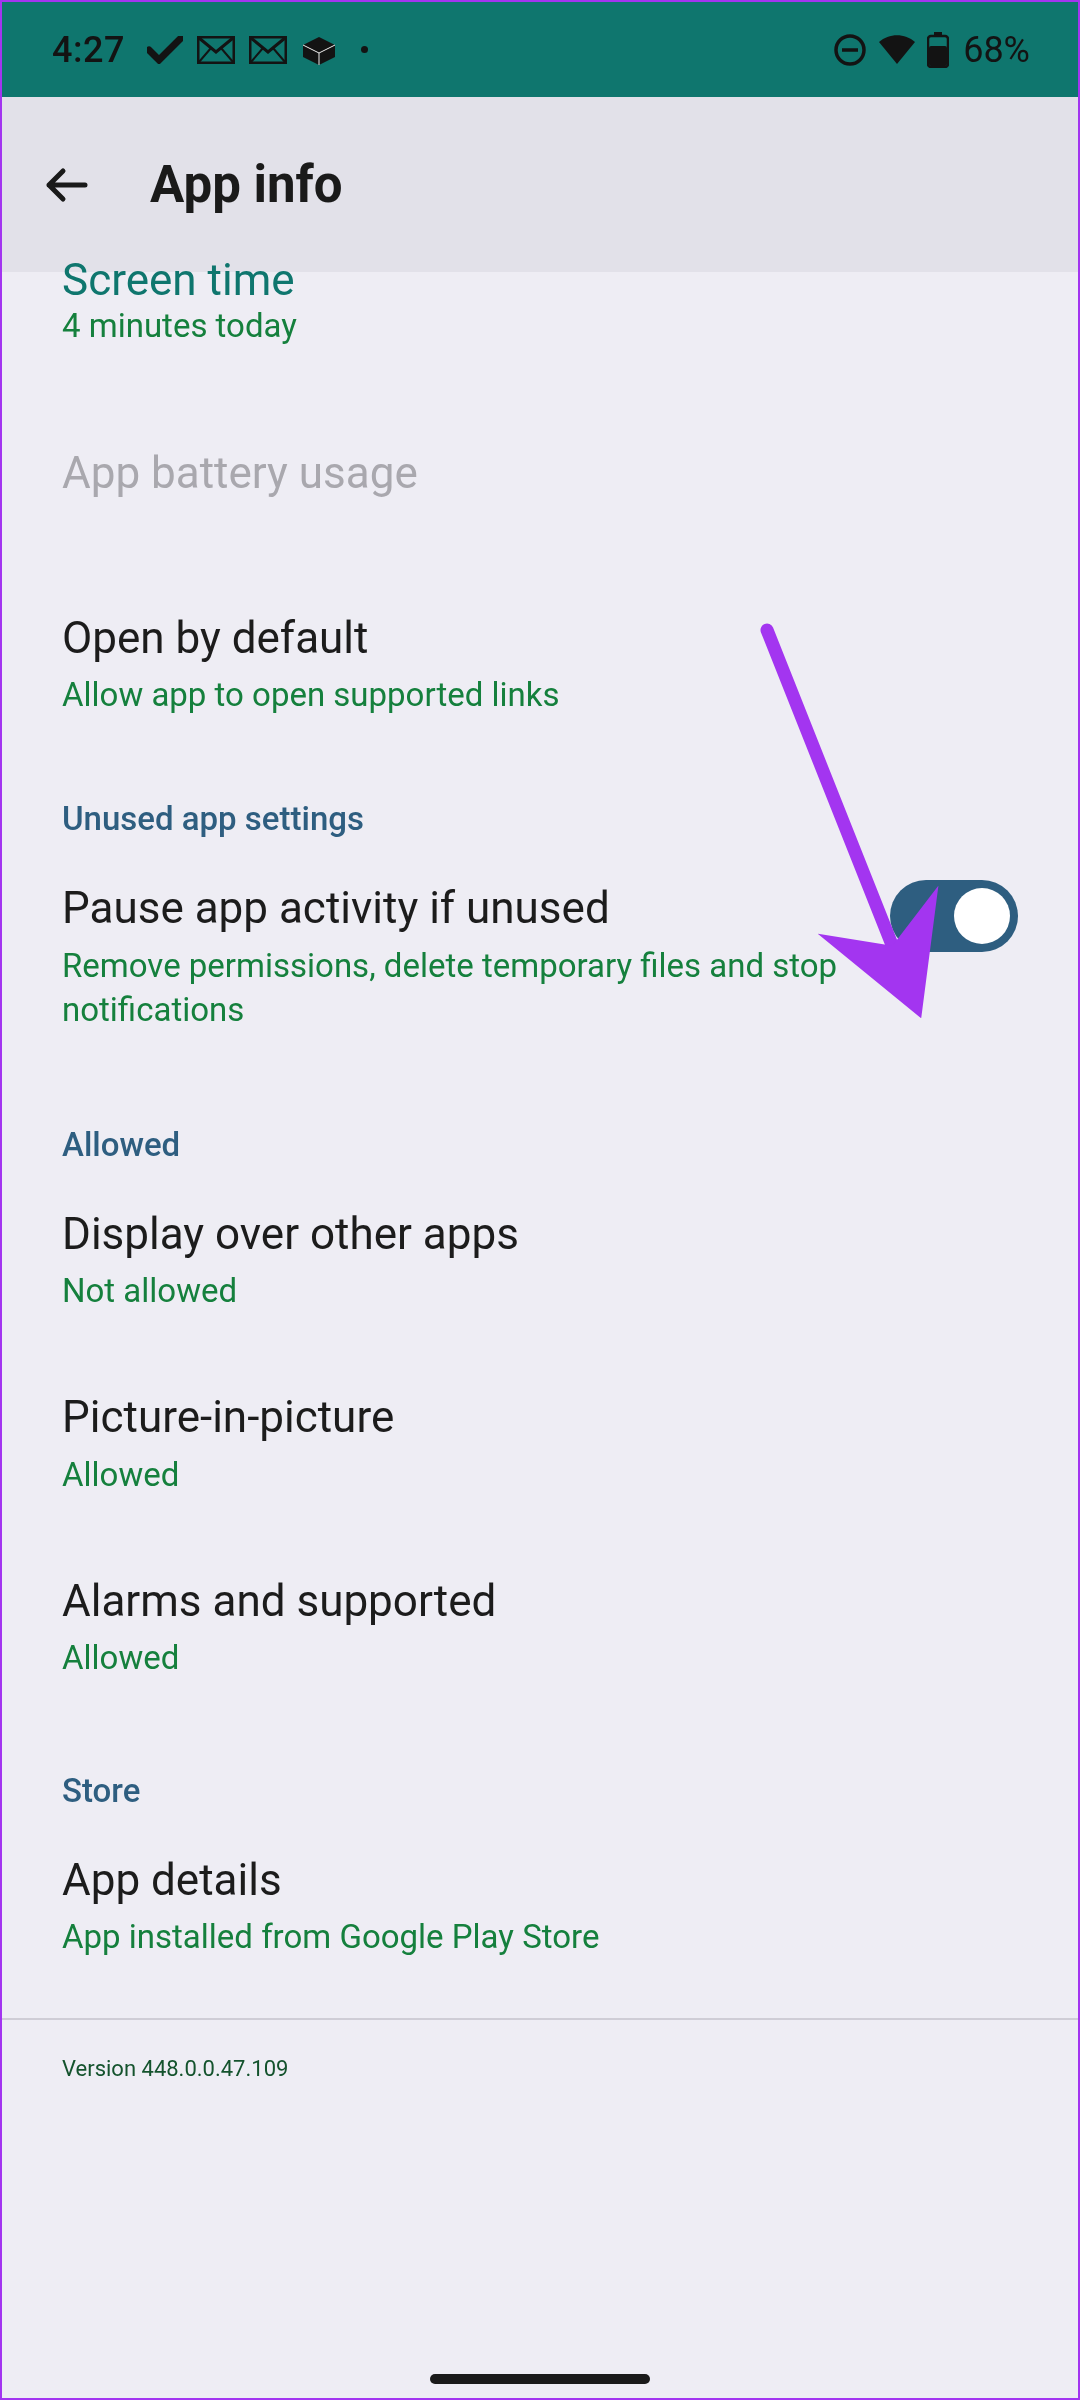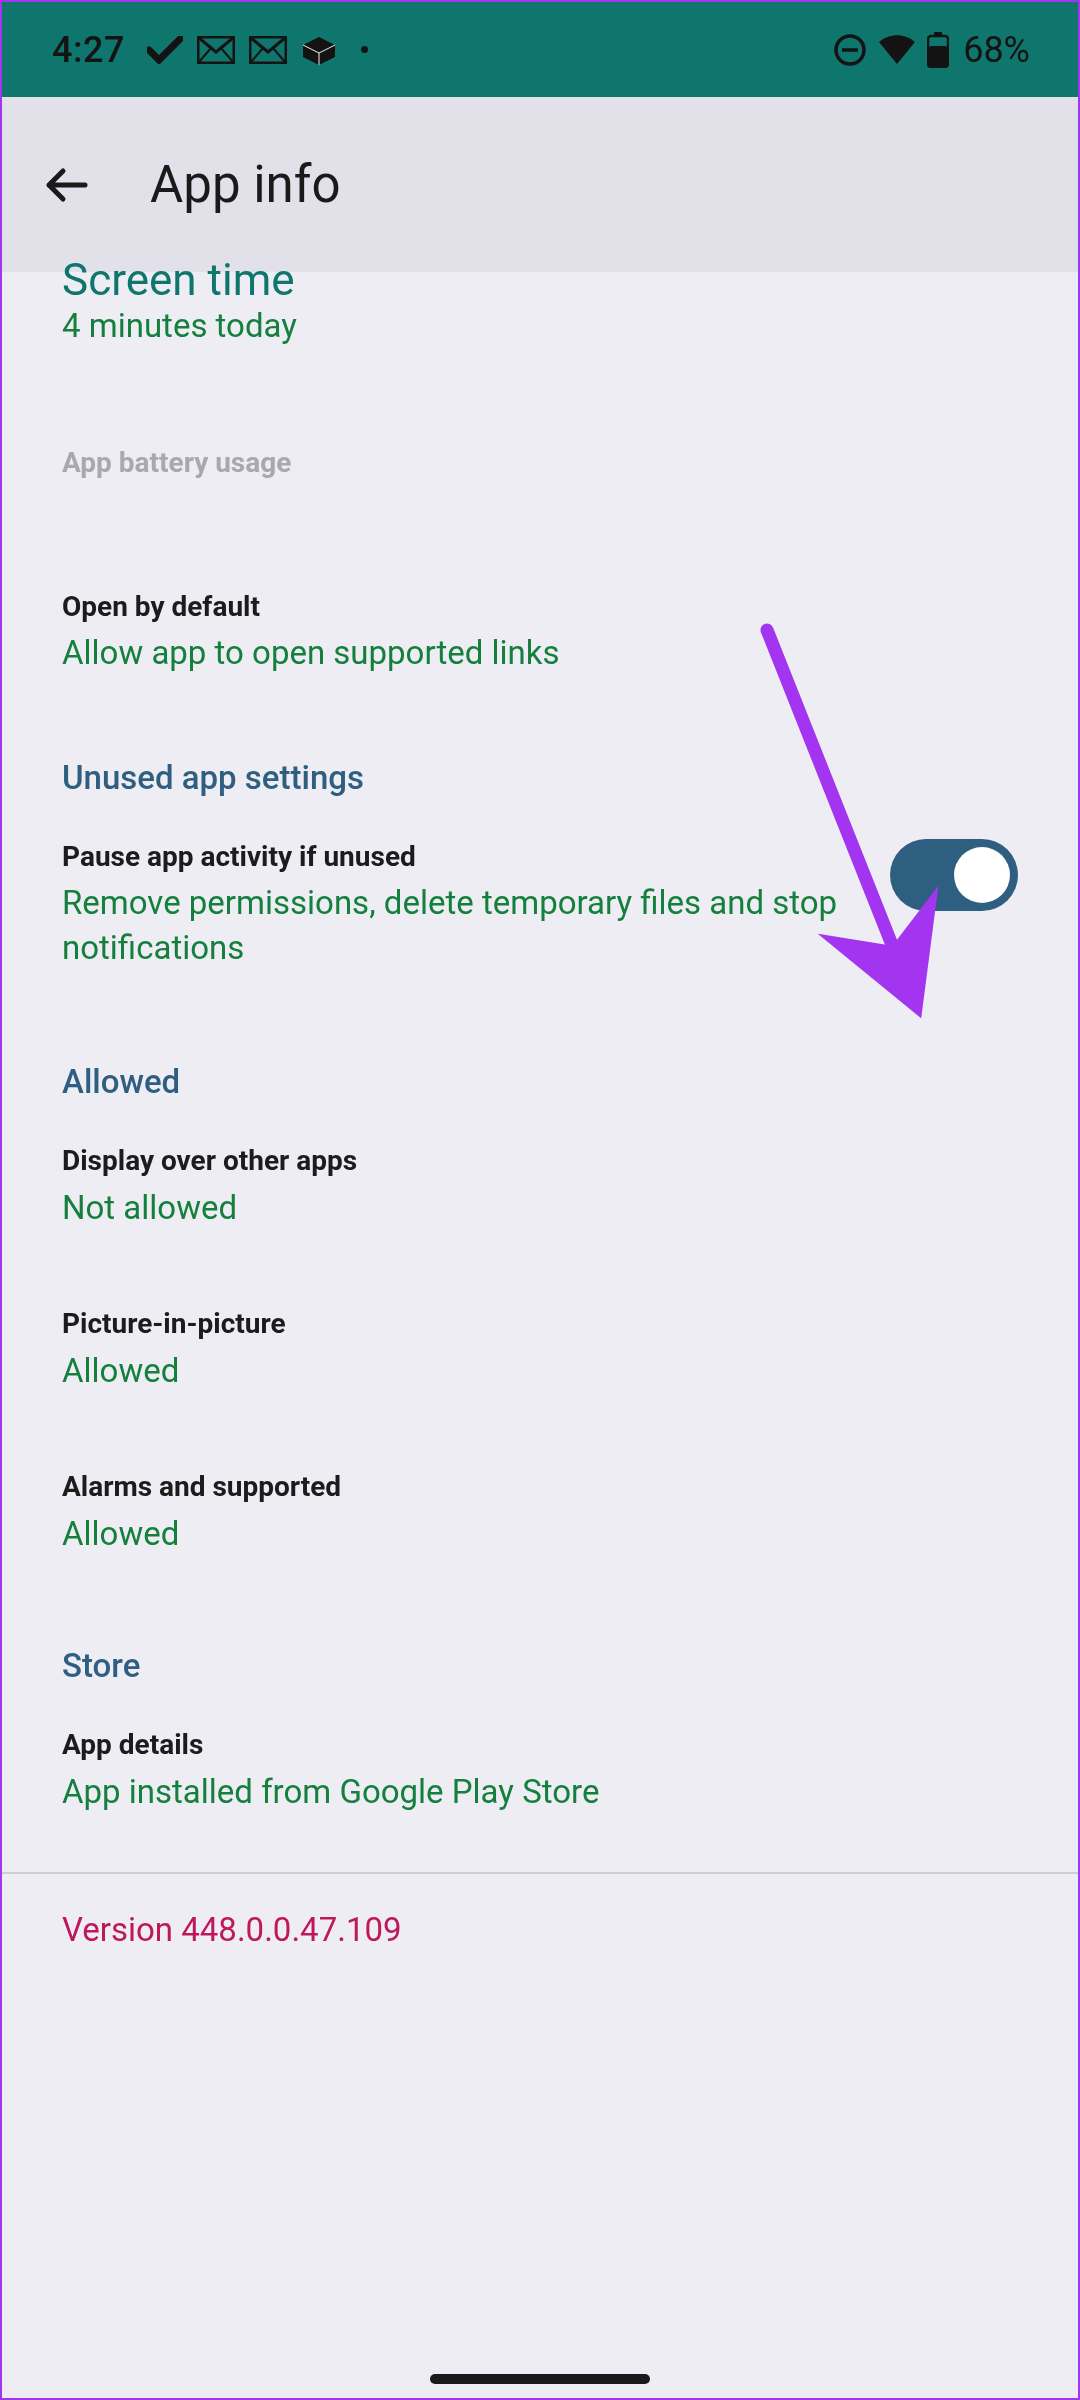--- a/index.html
+++ b/index.html
@@ -64,37 +64,37 @@
     .back-btn {
       width: 56px;
       height: 56px;
       display: flex;
       align-items: center;
       justify-content: center;
       cursor: pointer;
     }
     .header-title {
       font-size: 51px;
-      font-weight: 400;
+      font-weight: 700;
       color: #1a1a1a;
     }
     
     .content {
       padding: 0;
     }
     .item {
       padding: 30px 60px 28px 60px;
     }
     .item-cut {
       padding-top: 0;
       margin-top: -10px;
     }
     .item-title {
-      font-size: 28px;
-      font-weight: 700;
+      font-size: 44px;
+      font-weight: 400;
       color: #1c1c1c;
       line-height: 1.3;
     }
     .item-title-cut {
       font-size: 44px;
       font-weight: 400;
       color: #0f766e;
       line-height: 0.8;
       overflow: hidden;
       height: 36px;
@@ -144,22 +144,22 @@
       top: 8px;
       right: 8px;
     }
     .divider {
       height: 2px;
       background: #cfcdd6;
       margin-top: 30px;
     }
     .version-row {
       padding: 36px 60px;
-      font-size: 33px;
-      color: #be185d;
+      font-size: 22px;
+      color: #14532d;
     }
     
     .annotation-arrow {
       position: absolute;
       pointer-events: none;
       z-index: 50;
     }
     
     .nav-indicator {
       position: absolute;

